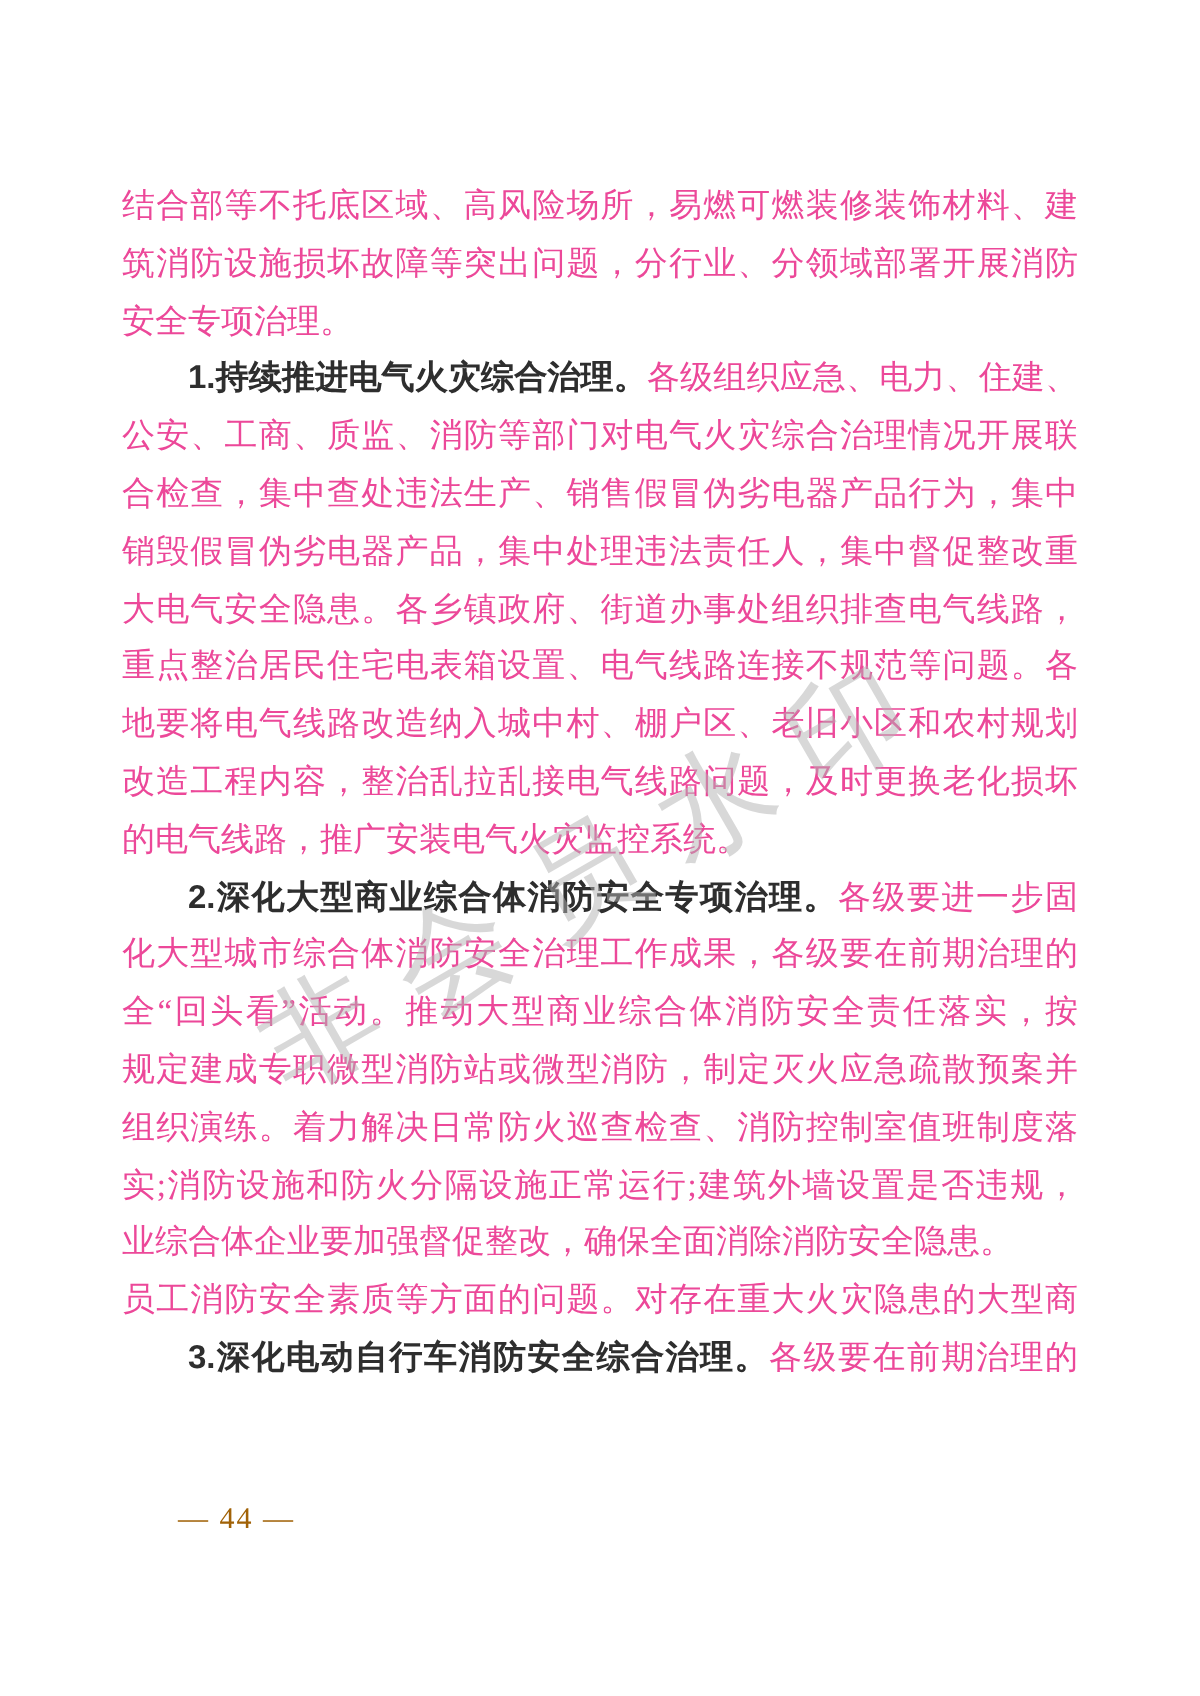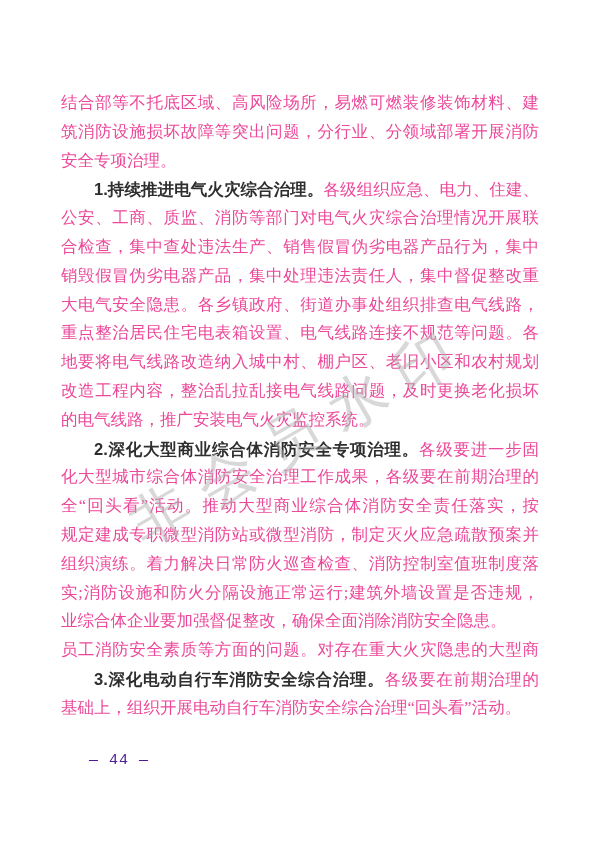--- a/index.html
+++ b/index.html
@@ -46,22 +46,22 @@
     transform:rotate(-30deg);
     font-family:"Liberation Sans","DejaVu Sans",sans-serif;
     pointer-events:none;
   }
   .footer {
     position:absolute;
     left:89px; top:752px;
     z-index:2;
     font-size:15px;
     letter-spacing:1px;
-    color:#4c1d95;
-    font-family:Liberation Mono, monospace;
+    color:#a16207;
+    font-family:Liberation Serif, serif;
   }
 </style>
 </head>
 <body>
 
 <div class="page">
   <div class="watermark">非会员水印</div>
 
   <div class="content">
       <div class="tline"><span class="rseg">结合部等不托底区域、高风险场所，易燃可燃装修装饰材料、建</span></div>
@@ -78,17 +78,16 @@
       <div class="tline plast"><span class="rseg">的电气线路，推广安装电气火灾监控系统。</span></div>
       <div class="tline indent"><span class="bseg">2.深化大型商业综合体消防安全专项治理。</span><span class="rseg">各级要进一步固</span></div>
       <div class="tline"><span class="rseg">化大型城市综合体消防安全治理工作成果，各级要在前期治理的</span></div>
       <div class="tline"><span class="rseg">全“回头看”活动。推动大型商业综合体消防安全责任落实，按</span></div>
       <div class="tline"><span class="rseg">规定建成专职微型消防站或微型消防，制定灭火应急疏散预案并</span></div>
       <div class="tline"><span class="rseg">组织演练。着力解决日常防火巡查检查、消防控制室值班制度落</span></div>
       <div class="tline"><span class="rseg">实;消防设施和防火分隔设施正常运行;建筑外墙设置是否违规，</span></div>
       <div class="tline plast"><span class="rseg">业综合体企业要加强督促整改，确保全面消除消防安全隐患。</span></div>
       <div class="tline"><span class="rseg">员工消防安全素质等方面的问题。对存在重大火灾隐患的大型商</span></div>
       <div class="tline indent"><span class="bseg">3.深化电动自行车消防安全综合治理。</span><span class="rseg">各级要在前期治理的</span></div>
-      <div class="tline plast"><span class="rseg">基础上，组织开展电动自行车消防安全综合治理“回头看”活动。</span></div>
     </div>
 
   <div class="footer">— 44 —</div>
 </div>
 
 </body></html>

